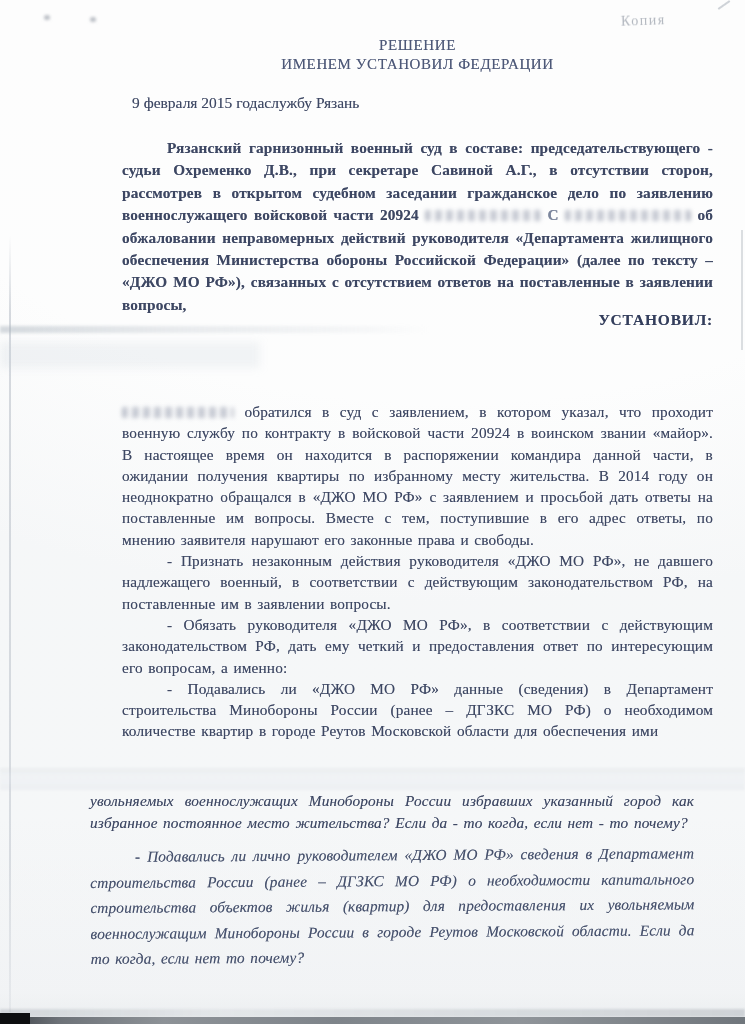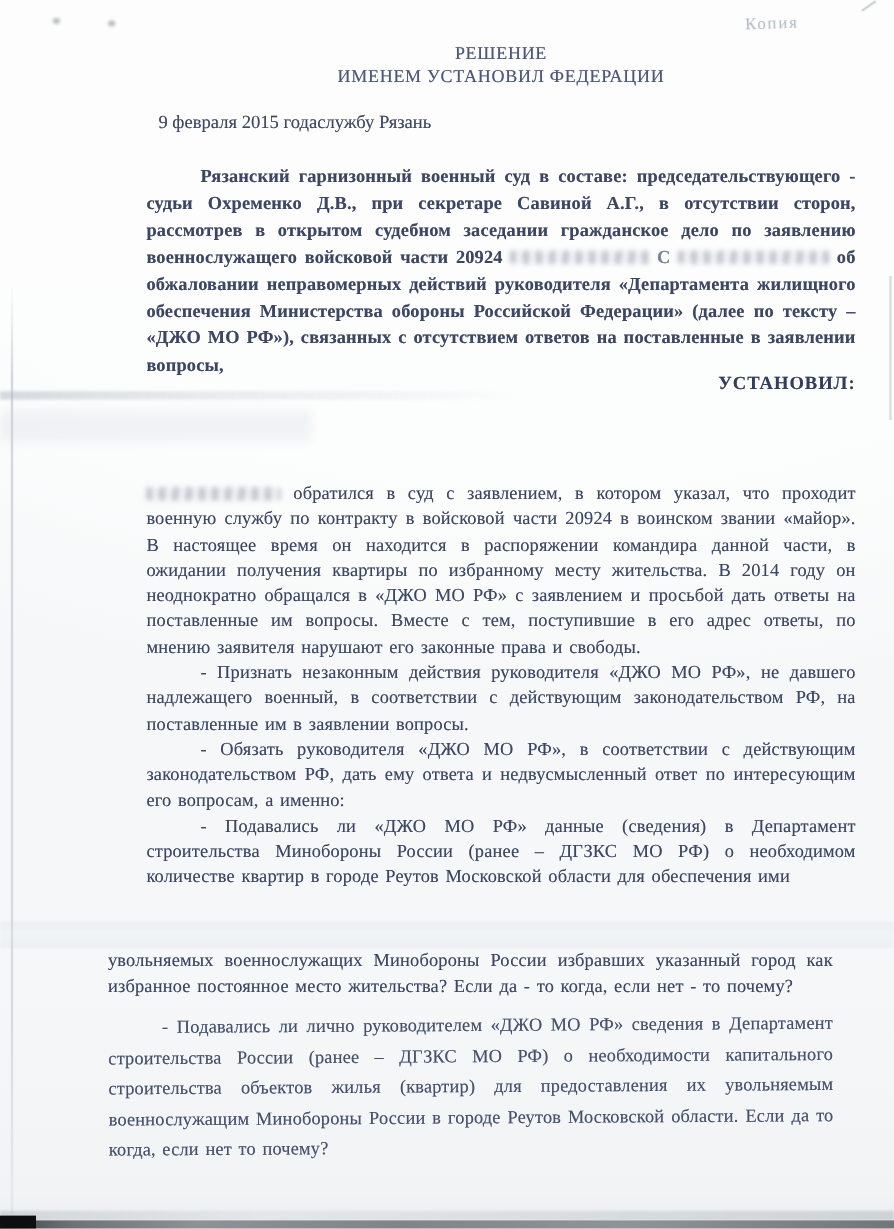--- a/index.html
+++ b/index.html
@@ -32,21 +32,21 @@
   
   .copy-stamp{position:absolute;left:621px;top:13px;font-size:14px;color:#b2b7bf;
     letter-spacing:1.5px;transform:rotate(-2deg);filter:blur(.4px);}
   .title-block{position:absolute;left:122px;top:36px;width:591px;text-align:center;
     color:#4d5878;font-size:15px;line-height:19px;letter-spacing:.6px;
     text-shadow:0 0 .6px rgba(77,88,120,.55);}
   .date-row{position:absolute;left:132px;top:94px;width:556px;display:flex;
     font-size:15.5px;color:#3f4965;
     text-shadow:0 0 .5px rgba(63,73,101,.5);}
   .col1{position:absolute;left:122px;top:137px;width:591px;font-weight:bold;}
-  .col2{position:absolute;left:90px;top:790px;width:604px;}
+  .col2{position:absolute;left:90px;top:790px;width:604px;font-style:italic;}
   .para{margin:0;font-size:15.3px;line-height:22.4px;text-align:justify;
     letter-spacing:.15px;word-spacing:1.5px;
     text-shadow:0 0 .55px rgba(61,71,99,.5);}
   .ind{text-indent:45px;}
   .heading{position:absolute;left:122px;top:311px;width:591px;text-align:right;
     font-weight:bold;font-size:15.5px;color:#333e5c;letter-spacing:.8px;
     text-shadow:0 0 .5px rgba(51,62,92,.5);}
   .flow1{position:absolute;left:122px;top:354px;width:591px;margin-top:47px;}
   .flow1 .para{line-height:21.3px;}
   .col2 .para{line-height:21.8px;}
@@ -90,21 +90,21 @@
       <span class="redact r-b"></span>
       <span>об обжаловании неправомерных действий руководителя «Департамента жилищного обеспечения Министерства обороны Российской Федерации» (далее по тексту – «ДЖО МО РФ»), связанных с отсутствием ответов на поставленные в заявлении вопросы,</span></p>
   </div>
 
   <div class="heading">УСТАНОВИЛ:</div>
 
   <div class="flow1">
     <p class="para"><span class="redact r-c"></span>
       <span>обратился в суд с заявлением, в котором указал, что проходит военную службу по контракту в войсковой части 20924 в воинском звании «майор». В настоящее время он находится в распоряжении командира данной части, в ожидании получения квартиры по избранному месту жительства. В 2014 году он неоднократно обращался в «ДЖО МО РФ» с заявлением и просьбой дать ответы на поставленные им вопросы. Вместе с тем, поступившие в его адрес ответы, по мнению заявителя нарушают его законные права и свободы.</span></p>
     <p class="para ind">- Признать незаконным действия руководителя «ДЖО МО РФ», не давшего надлежащего военный, в соответствии с действующим законодательством РФ, на поставленные им в заявлении вопросы.</p>
-    <p class="para ind">- Обязать руководителя «ДЖО МО РФ», в соответствии с действующим законодательством РФ, дать ему ответа и недвусмысленный ответ по интересующим его вопросам, а именно:</p>
+    <p class="para ind">- Обязать руководителя «ДЖО МО РФ», в соответствии с действующим законодательством РФ, дать ему четкий и предоставления ответ по интересующим его вопросам, а именно:</p>
     <p class="para ind">- Подавались ли «ДЖО МО РФ» данные (сведения) в Департамент строительства Минобороны России (ранее – ДГЗКС МО РФ) о необходимом количестве квартир в городе Реутов Московской области для обеспечения ими</p>
   </div>
 
   <div class="col2">
     <p class="para">увольняемых военнослужащих Минобороны России избравших указанный город как избранное постоянное место жительства? Если да - то когда, если нет - то почему?</p>
     <p class="para ind p8">- Подавались ли лично руководителем «ДЖО МО РФ» сведения в Департамент строительства России (ранее – ДГЗКС МО РФ) о необходимости капитального строительства объектов жилья (квартир) для предоставления их увольняемым военнослужащим Минобороны России в городе Реутов Московской области. Если да то когда, если нет то почему?</p>
   </div>
 
   <div class="edge-line-left"></div>
   <div class="edge-line-right"></div>

